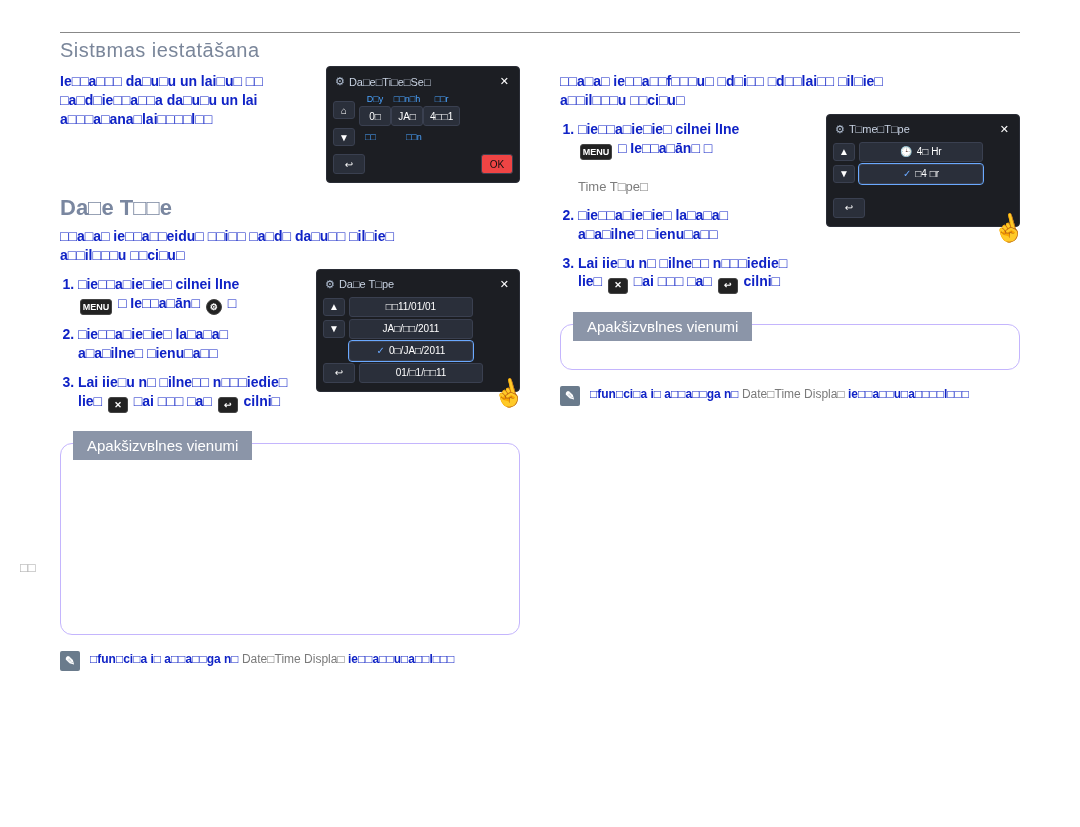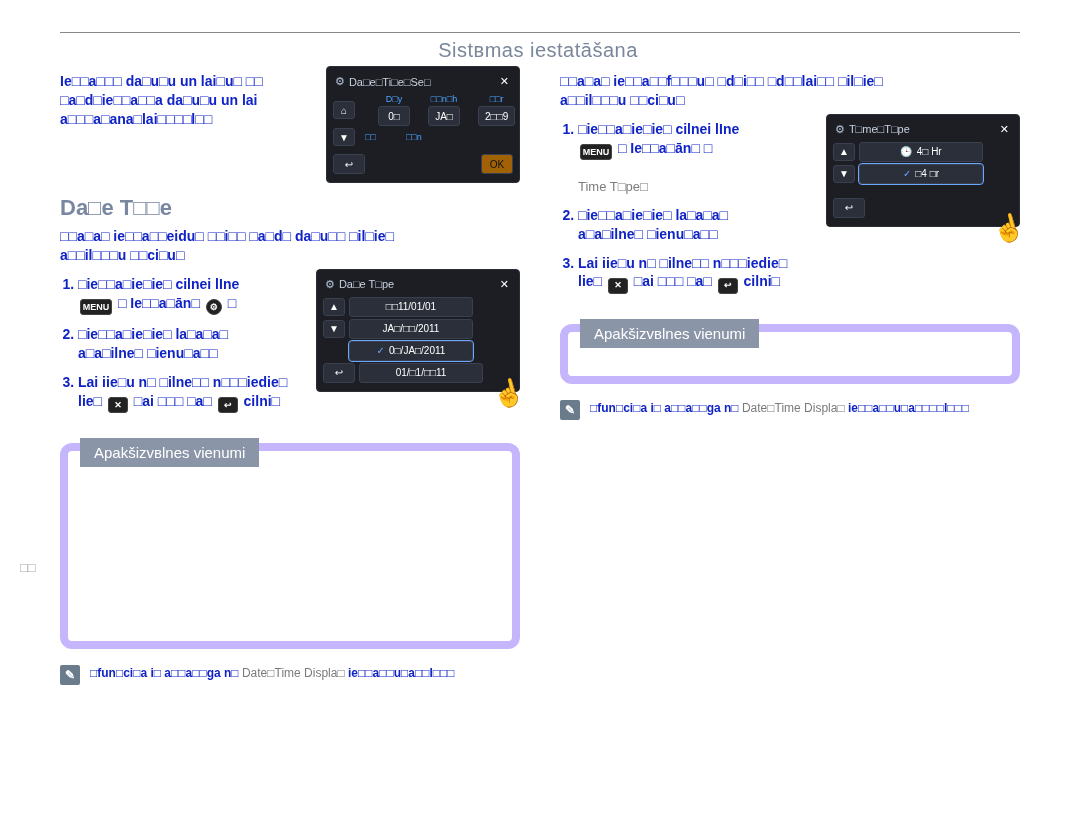--- a/index.html
+++ b/index.html
@@ -16,21 +16,21 @@
     width: 960px;
     margin: 0 auto;
     padding: 20px 0 0 0;
     position: relative;
   }
   .top-rule {
     border-top: 1px solid #888;
     margin: 12px 0 6px 0;
   }
   .header-right {
-    text-align: center;
+    text-align: left;
     color: #7a869a;
     font-size: 20px;
     letter-spacing: 0.5px;
     margin: 0 4px 6px 0;
   }
   .cols {
     display: flex;
     gap: 40px;
   }
   .col {
@@ -71,21 +71,21 @@
     font-size: 9px;
     line-height: 1;
     vertical-align: -2px;
     margin: 0 2px;
     font-weight: 700;
     border: 1px solid #444;
   }
   .icon-chip.wide { width: 30px; }
   .icon-chip.circ { border-radius: 50%; width: 14px; height: 14px; }
   .callout {
-    border: 8px solid #c4b5fd;
+    border: 1px solid #c4b5fd;
     border-radius: 12px;
     padding: 14px 10px 160px 14px;
     margin-top: 20px;
   }
   .callout-title {
     display: inline-block;
     font-size: 15px;
     color: #fff;
     background: #8b95a8;
     padding: 6px 14px;
@@ -138,21 +138,21 @@
   }
   .shot-title .left { display:flex; align-items:center; gap:4px; }
   .shot-x { color:#fff; font-size:11px; padding:0 2px; }
   .shot-gear { color:#b4c2d6; }
   .sbtn {
     background:#2a2f3a; border:1px solid #3a4050; color:#fff;
     border-radius:3px; padding:2px 6px; font-size:10px;
     display:inline-flex; align-items:center; justify-content:center;
     min-width:18px; min-height:14px;
   }
-  .sbtn.light { background:#a16207; color:#111;text-align:right; }
+  .sbtn.light { background:#ef4444; color:#111;text-align:right; }
   .sbtn.tiny { min-width:12px; padding:1px 4px; }
   .shot-label { color:#4aa3ff; font-size:9px; }
   .shot-row { display:flex; align-items:center; gap:4px; margin:2px 0; }
   .finger {
     position: relative;
     display: inline-block;
   }
   .finger::after {
     content: "☝";
     position: absolute;
@@ -161,21 +161,21 @@
     font-size: 26px;
     color:#b58a66;
     transform: rotate(-15deg);
     pointer-events: none;
   }
   .shot-1 { width: 180px; float:right; margin-top:-6px; }
   .shot-2 { width: 190px; float:right; margin-top:-6px; }
   .shot-3 { width: 180px; float:right; margin-top:-6px; }
   .clearfix::after { content: ""; display: block; clear: both; }
 
-  .date-set-grid { display:grid; grid-template-columns:auto auto auto; gap:18px;margin-left:19px; }
+  .date-set-grid { display:grid; grid-template-columns:auto auto auto; gap:0; }
   .date-set-grid .col-block { display:flex; flex-direction:column; gap:2px; align-items:center; }
 </style>
 </head>
 <body>
 
 <div class="page">
   <div class="top-rule"></div>
   <div class="header-right">Sistвmas iestatāšana</div>
 
   <div class="cols">
@@ -198,21 +198,21 @@
               <div class="col-block">
                 <span class="shot-label">D□y</span>
                 <span class="sbtn">0□</span>
               </div>
               <div class="col-block">
                 <span class="shot-label">□□n□h</span>
                 <span class="sbtn">JA□</span>
               </div>
               <div class="col-block">
                 <span class="shot-label">□□r</span>
-                <span class="sbtn">2□□9</span>
+                <span class="sbtn">4□□1</span>
               </div>
             </div>
           </div>
           <div class="shot-row">
             <span class="sbtn tiny">▼</span>
             <span class="shot-label" style="margin-left:6px">□□</span>
             <span class="shot-label" style="margin-left:26px">□□n</span>
           </div>
           <div class="shot-row" style="justify-content:space-between; margin-top:8px;">
             <span class="sbtn">↩</span>

